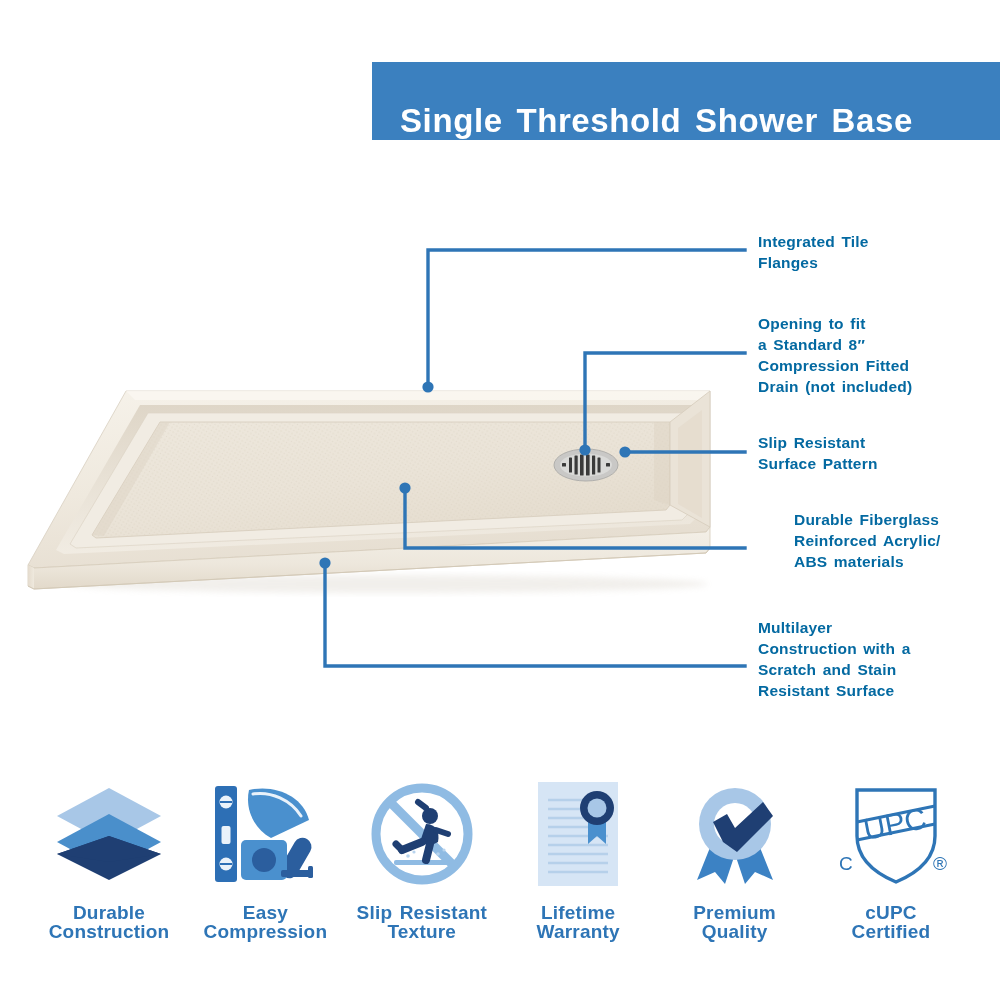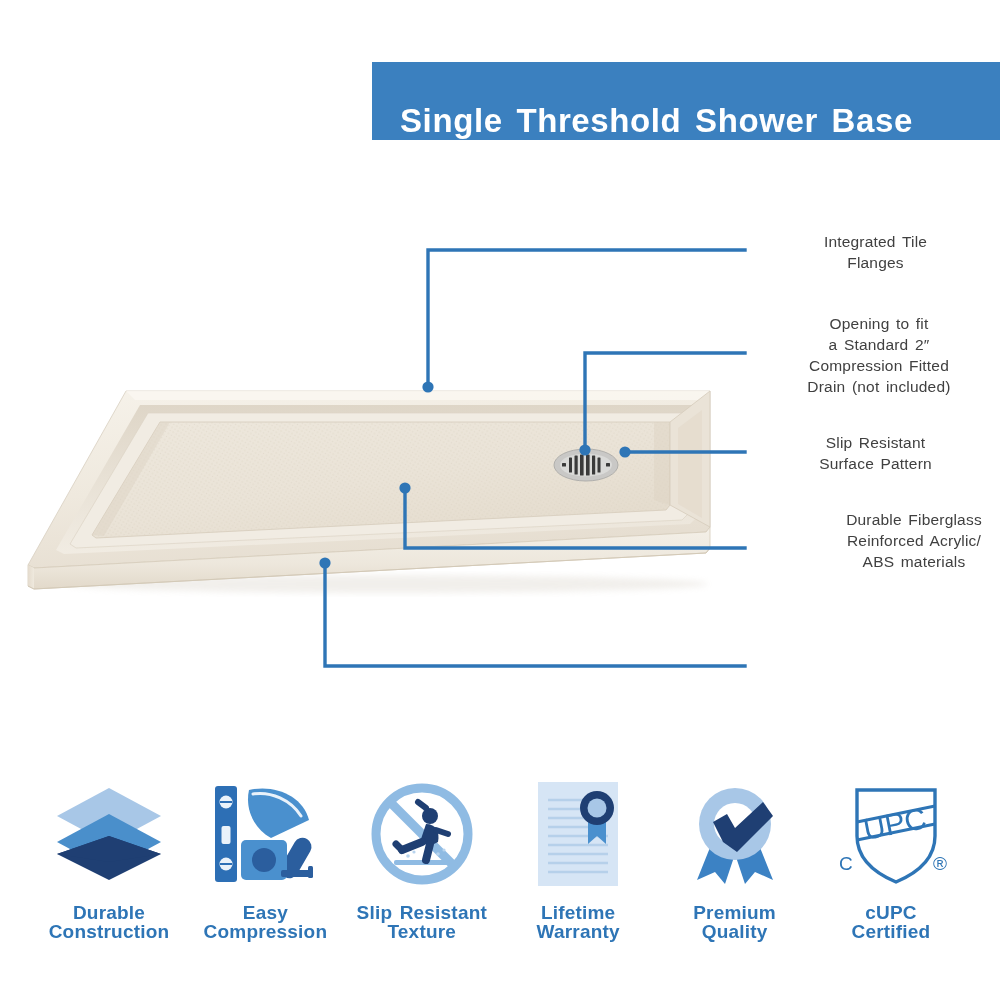--- a/index.html
+++ b/index.html
@@ -39,28 +39,27 @@
     font-weight: bold;
     letter-spacing: 0.6px;
     word-spacing: 4px;
     margin-left: 28px;
     white-space: nowrap;
   }
 
   
   .callout-label {
     position: absolute;
-    color: #404040;
+    color: #0369a1;
     font-size: 15.5px;
-    font-weight: normal;
+    font-weight: bold;
     line-height: 21px;
     letter-spacing: 0.2px;
     word-spacing: 2px;
     white-space: pre-line;
-    text-align: center;
   }
   #cl-flanges   { left: 758px; top: 231px; width: 235px; }
   #cl-drain     { left: 758px; top: 313px; width: 242px; }
   #cl-slip      { left: 758px; top: 432px; width: 235px; }
   #cl-durable   { left: 758px; top: 509px; width: 240px; margin-left: 36px; }
   #cl-multi     { left: 758px; top: 617px; width: 240px; }
 
   
   #leader-svg {
     position: absolute;
@@ -222,31 +221,35 @@
       <circle cx="625" cy="452" r="5.6"></circle>
       <circle cx="405" cy="488" r="5.6"></circle>
       <circle cx="325" cy="563" r="5.6"></circle>
     </g>
   </svg>
 
   <div class="callout-label" id="cl-flanges">Integrated Tile
 Flanges</div>
 
   <div class="callout-label" id="cl-drain">Opening to fit
-a Standard 2″
+a Standard 8″
 Compression Fitted
 Drain (not included)</div>
 
   <div class="callout-label" id="cl-slip">Slip Resistant
 Surface Pattern</div>
 
   <div class="callout-label" id="cl-durable">Durable Fiberglass
 Reinforced Acrylic/
 ABS materials</div>
 
+  <div class="callout-label" id="cl-multi">Multilayer
+Construction with a
+Scratch and Stain
+Resistant Surface</div>
 
   <div class="features">
 
     <div class="feature">
       <div class="feature-icon">
         <svg width="112" height="100" viewBox="0 0 112 100">
           <polygon points="56,4 108,32 56,60 4,32" fill="#A8C7E7"></polygon>
           <polygon points="56,30 108,58 56,86 4,58" fill="#4A8FCB"></polygon>
           <polygon points="56,52 108,70 56,96 4,70" fill="#1F3F73"></polygon>
           <polygon points="56,52 108,70 56,78 4,70" fill="#1F3F73"></polygon>

